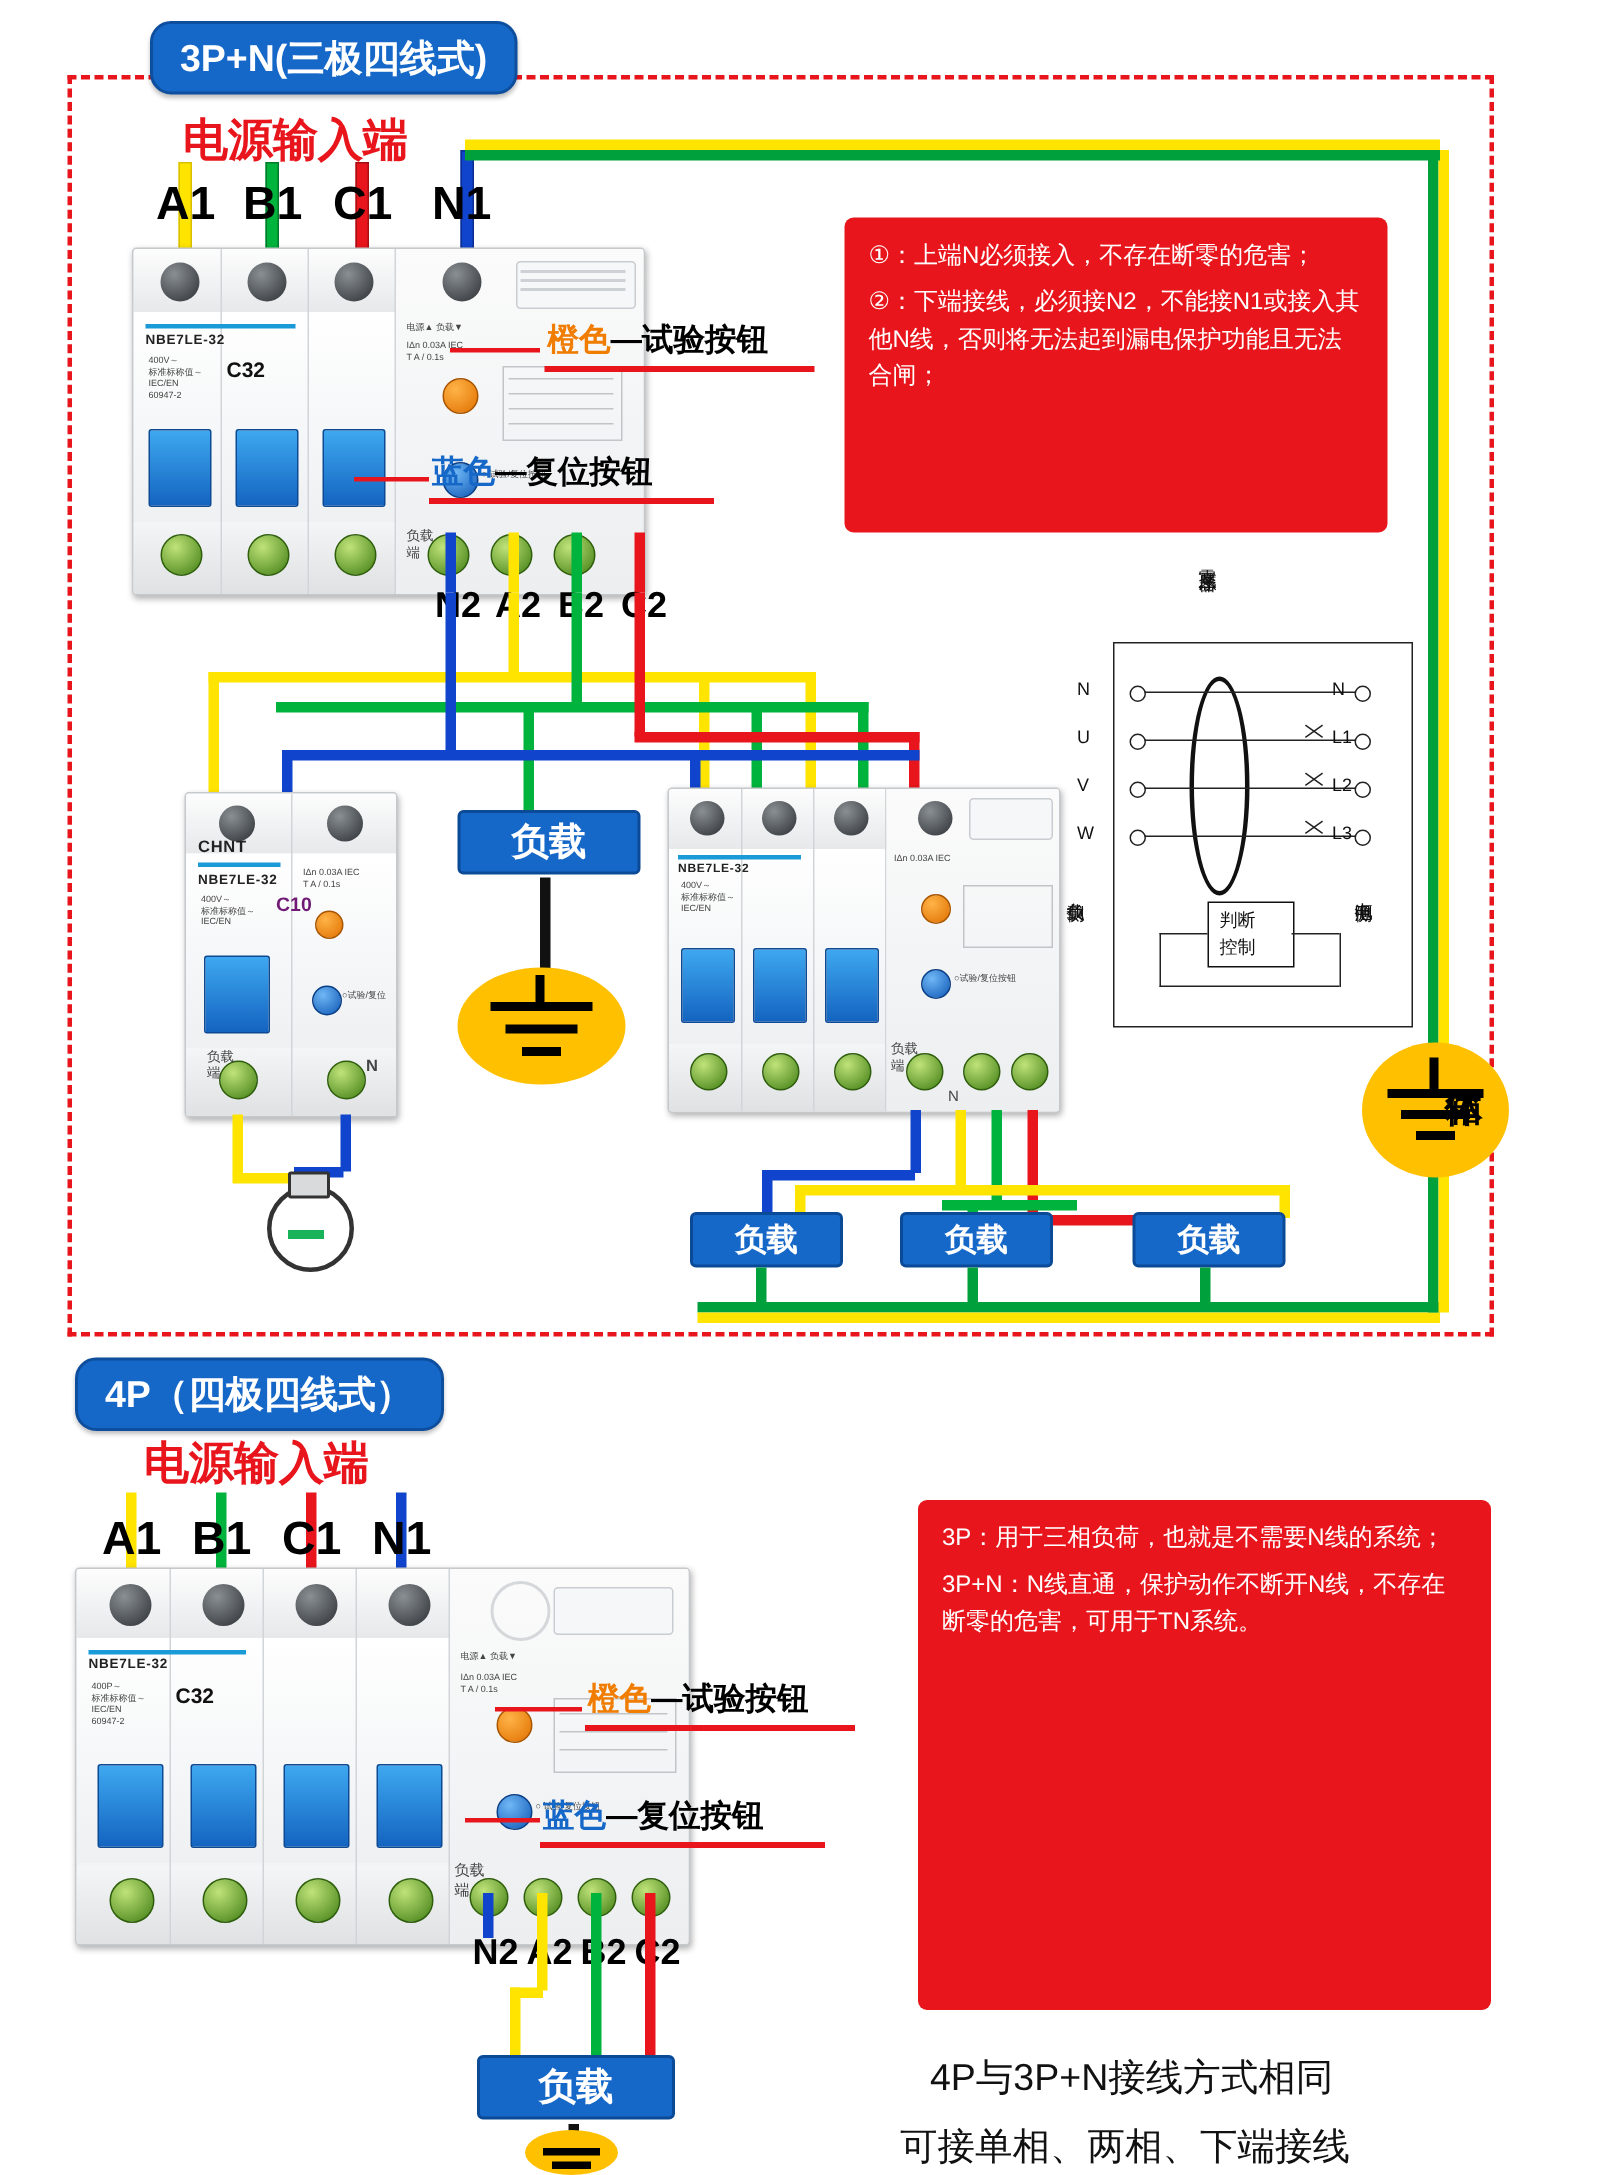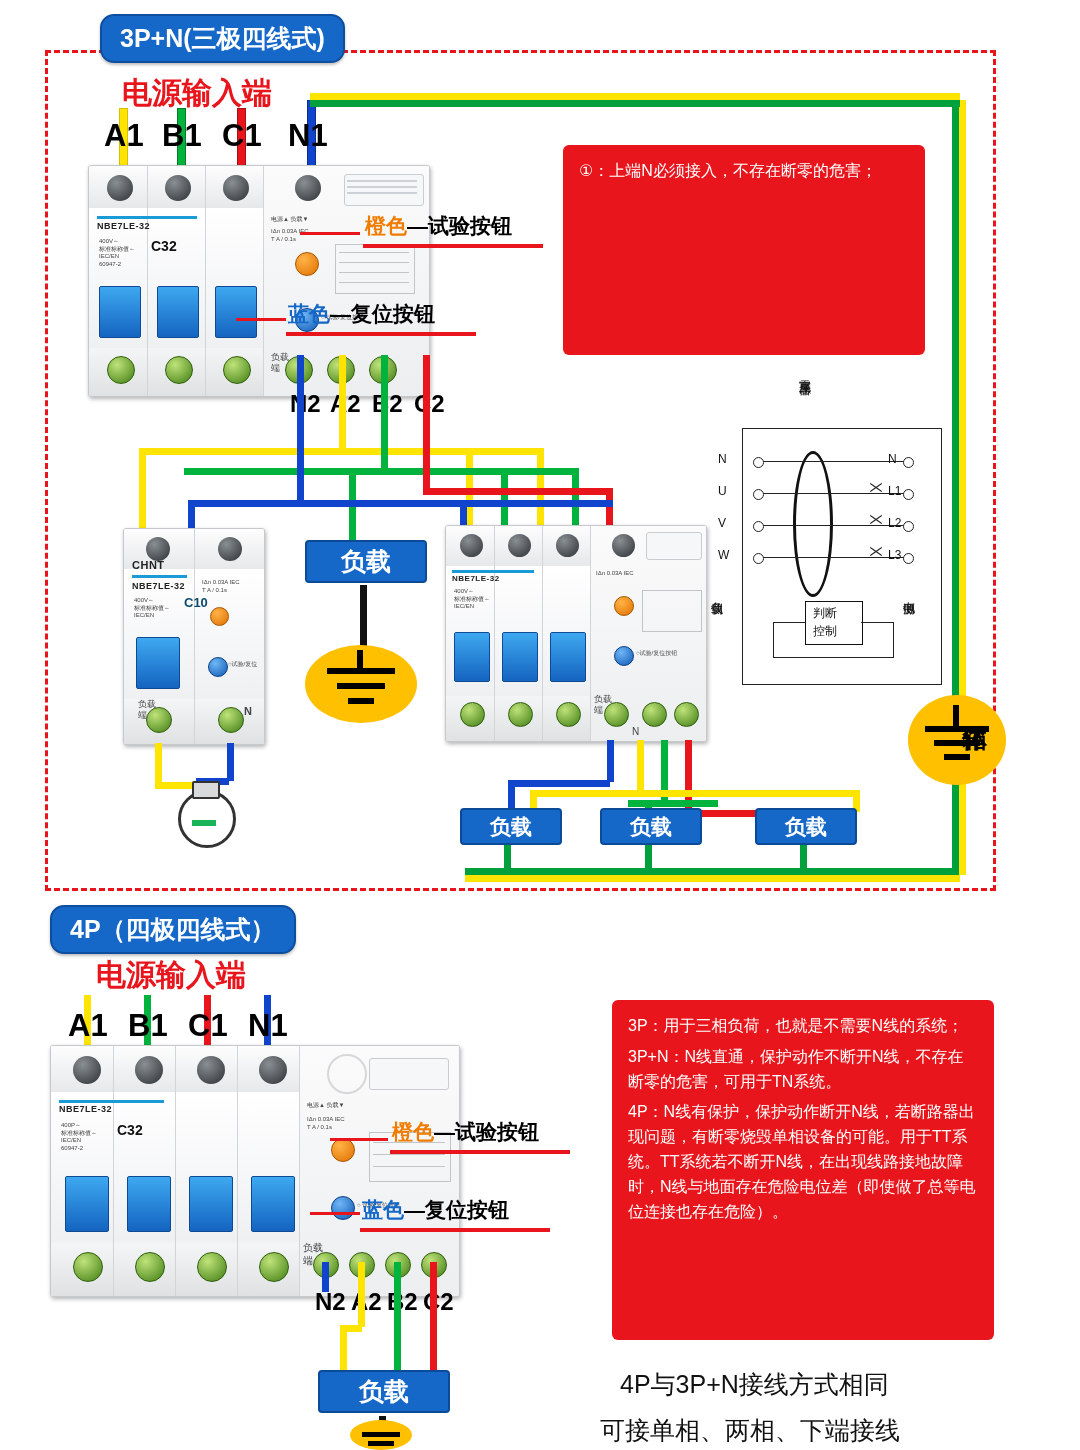--- a/index.html
+++ b/index.html
@@ -161,20 +161,21 @@
 <div class="underline-red" style="left:363px;top:244px;width:180px;"></div>
 
 <div class="abs" style="left:236px;top:318px;width:50px;height:3px;background:#e8161c;"></div>
 <div class="callout" style="left:288px;top:300px;">
   <span class="blue">蓝色</span><span>—复位按钮</span>
 </div>
 <div class="underline-red" style="left:286px;top:332px;width:190px;"></div>
 
 <div class="note" style="left:563px;top:145px;width:362px;height:210px;">
   <p>①：上端N必须接入，不存在断零的危害；</p>
+  <p>②：下端接线，必须接N2，不能接N1或接入其他N线，否则将无法起到漏电保护功能且无法合闸；</p>
 </div>
 
 <div class="w wh" style="left:139px;top:448px;width:405px;background:#ffe400;"></div>
 <div class="w wv" style="left:139px;top:448px;height:82px;background:#ffe400;"></div>
 <div class="w wv" style="left:339px;top:395px;height:56px;background:#ffe400;"></div>
 <div class="w wv" style="left:466px;top:448px;height:78px;background:#ffe400;"></div>
 <div class="w wv" style="left:537px;top:448px;height:78px;background:#ffe400;"></div>
 
 <div class="w wh" style="left:184px;top:468px;width:395px;background:#00b33c;"></div>
 <div class="w wv" style="left:381px;top:395px;height:77px;background:#00b33c;"></div>
@@ -195,21 +196,21 @@
   <div class="brk-top" style="height:40px;"></div>
   <div class="brk-mid" style="top:40px;height:130px;"></div>
   <div class="brk-bot" style="height:45px;"></div>
   <div class="abs" style="left:70px;top:0;width:1px;height:215px;background:#d2d5d8;"></div>
   <div class="screwhole" style="left:22px;top:8px;width:24px;height:24px;"></div>
   <div class="screwhole" style="left:94px;top:8px;width:24px;height:24px;"></div>
   <div class="bluebar" style="left:8px;top:46px;width:55px;"></div>
   <div class="brand" style="left:8px;top:30px;font-size:11px;">CHNT</div>
   <div class="brand" style="left:8px;top:52px;">NBE7LE-32</div>
   <div class="tinytxt" style="left:10px;top:68px;">400V～<br>标准标称值～<br>IEC/EN</div>
-  <div class="abs" style="left:60px;top:66px;font-size:13px;font-weight:bold;color:#0c4a6e;">C10</div>
+  <div class="abs" style="left:60px;top:66px;font-size:13px;font-weight:bold;color:#701a75;">C10</div>
   <div class="tinytxt" style="left:78px;top:50px;">IΔn 0.03A  IEC<br>T  A  /  0.1s</div>
   <div class="abs" style="left:86px;top:78px;width:17px;height:17px;border-radius:50%;background:radial-gradient(circle at 35% 30%,#ffb347,#e07000);border:1px solid #a85500;"></div>
   <div class="lever" style="left:12px;top:108px;width:42px;height:50px;"></div>
   <div class="abs" style="left:84px;top:128px;width:18px;height:18px;border-radius:50%;background:radial-gradient(circle at 35% 30%,#6fb7f5,#0f58b6);border:1px solid #0a3f86;"></div>
   <div class="tinytxt" style="left:104px;top:132px;">○试验/复位</div>
   <div class="screwgrn" style="left:22px;top:178px;width:24px;height:24px;"></div>
   <div class="screwgrn" style="left:94px;top:178px;width:24px;height:24px;"></div>
   <div class="tinytxt" style="left:14px;top:170px;font-size:9px;">负载<br>端</div>
   <div class="tinytxt" style="left:120px;top:176px;font-size:11px;font-weight:bold;">N</div>
 </div>
@@ -437,17 +438,16 @@
 
 <div class="load" style="left:318px;top:1370px;width:128px;">负载</div>
 <div class="w wv" style="left:379px;top:1416px;height:14px;background:#111;"></div>
 <div class="gnd-circle" style="left:350px;top:1420px;width:62px;height:30px;"></div>
 <div class="gnd-bar" style="left:362px;top:1432px;width:38px;height:5px;"></div>
 <div class="gnd-bar" style="left:368px;top:1441px;width:26px;height:5px;"></div>
 
 <div class="note" style="left:612px;top:1000px;width:382px;height:340px;">
   <p>3P：用于三相负荷，也就是不需要N线的系统；</p>
   <p>3P+N：N线直通，保护动作不断开N线，不存在断零的危害，可用于TN系统。</p>
-  <p>4P：N线有保护，保护动作断开N线，若断路器出现问题，有断零烧毁单相设备的可能。用于TT系统。TT系统若不断开N线，在出现线路接地故障时，N线与地面存在危险电位差（即使做了总等电位连接也存在危险）。</p>
 </div>
 
 <div class="cap" style="left:620px;top:1368px;">4P与3P+N接线方式相同</div>
 <div class="cap" style="left:600px;top:1414px;">可接单相、两相、下端接线</div>
 
 </body></html>

